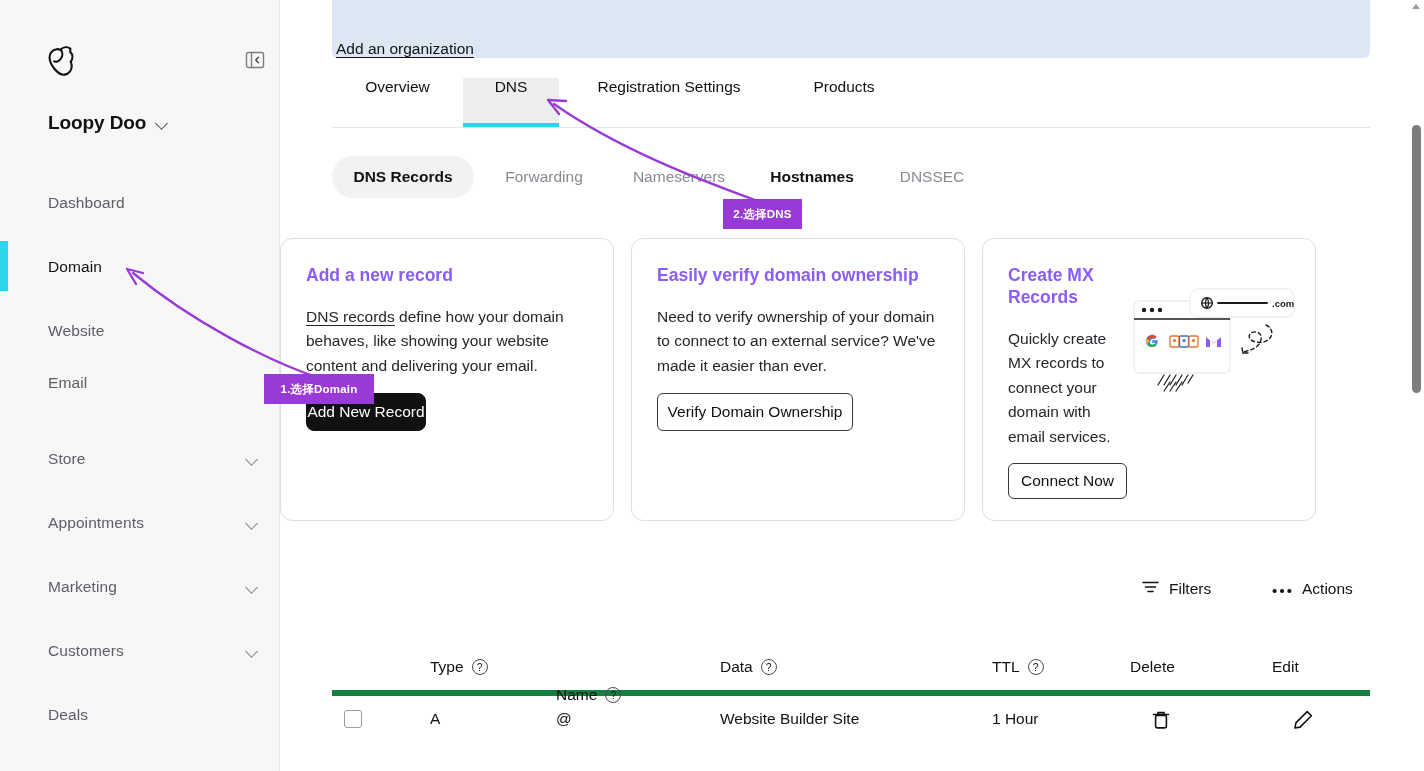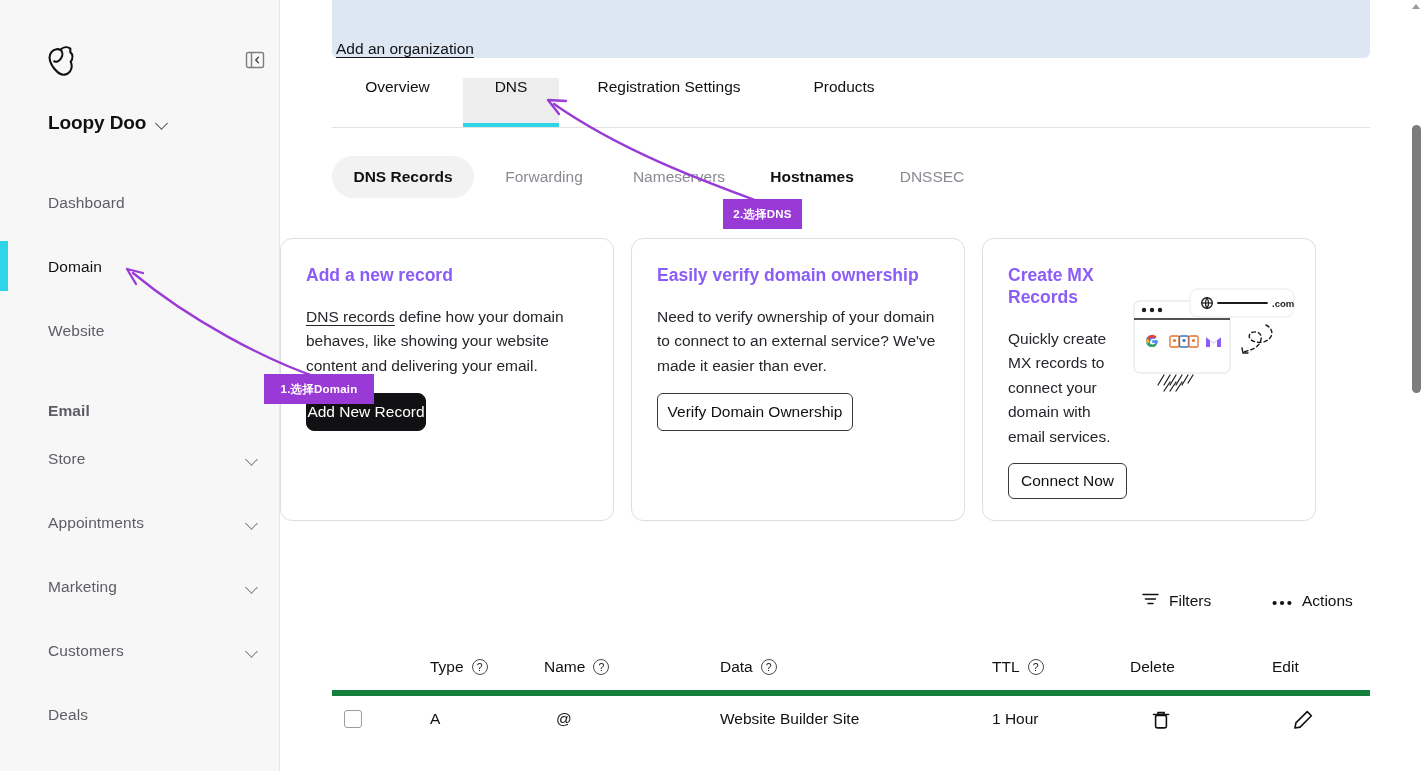--- a/index.html
+++ b/index.html
@@ -175,21 +175,21 @@
 
   
   #mx-illo { position: absolute; left: 145px; top: 48px; width: 170px; height: 110px; }
 
   
   #table-toolbar {
     position: absolute; left: 52px; top: 565px;
     width: 1038px; height: 50px;
   }
   .tb-btn {
-    position: absolute; top: 20px; height: 32px;
+    position: absolute; top: 8px; height: 32px;
     display: flex; align-items: center; gap: 10px;
     font-size: 15.5px; color: #111114; cursor: pointer;
   }
 
   
   #dns-table {
     position: absolute; left: 52px; top: 640px;
     width: 1038px;
   }
   #table-head {
@@ -293,21 +293,21 @@
     <div id="nav-list">
         <div class="nav-item" style="top: 188px;">
           <span class="nav-label">Dashboard</span>
         </div>
         <div class="nav-item active" style="top: 252px;">
           <span class="nav-label">Domain</span>
         </div>
         <div class="nav-item" style="top: 316px;">
           <span class="nav-label">Website</span>
         </div>
-        <div class="nav-item" style="top: 396px; font-weight: bold;">
+        <div class="nav-item" style="top: 368px;">
           <span class="nav-label">Email</span>
         </div>
         <div class="nav-item" style="top: 444px;">
           <span class="nav-label">Store</span>
           <span class="nav-chev"></span>
         </div>
         <div class="nav-item" style="top: 508px;">
           <span class="nav-label">Appointments</span>
           <span class="nav-chev"></span>
         </div>
@@ -452,21 +452,21 @@
         <span>Actions</span>
       </div>
     </div>
 
     <div id="dns-table">
       <div id="table-head">
           <div class="th" style="left: 98px;">
             <span>Type</span>
             <span class="qmark">?</span>
           </div>
-          <div class="th" style="left: 212px;">
+          <div class="th" style="left: 224px; margin-top: 28px;">
             <span>Name</span>
             <span class="qmark">?</span>
           </div>
           <div class="th" style="left: 388px;">
             <span>Data</span>
             <span class="qmark">?</span>
           </div>
           <div class="th" style="left: 660px;">
             <span>TTL</span>
             <span class="qmark">?</span>

